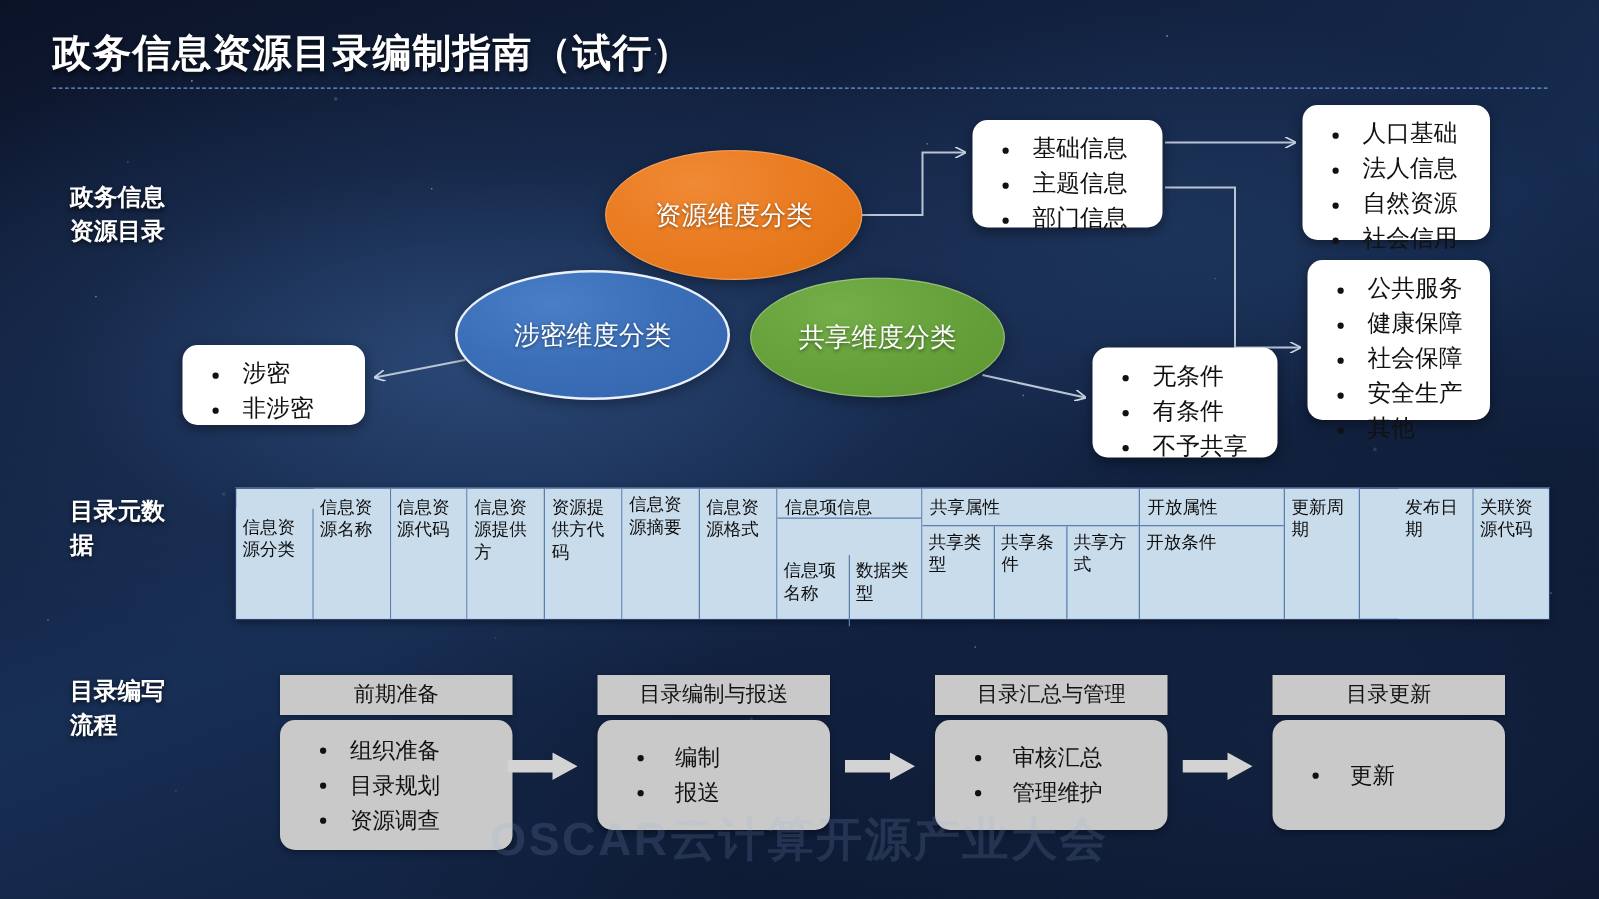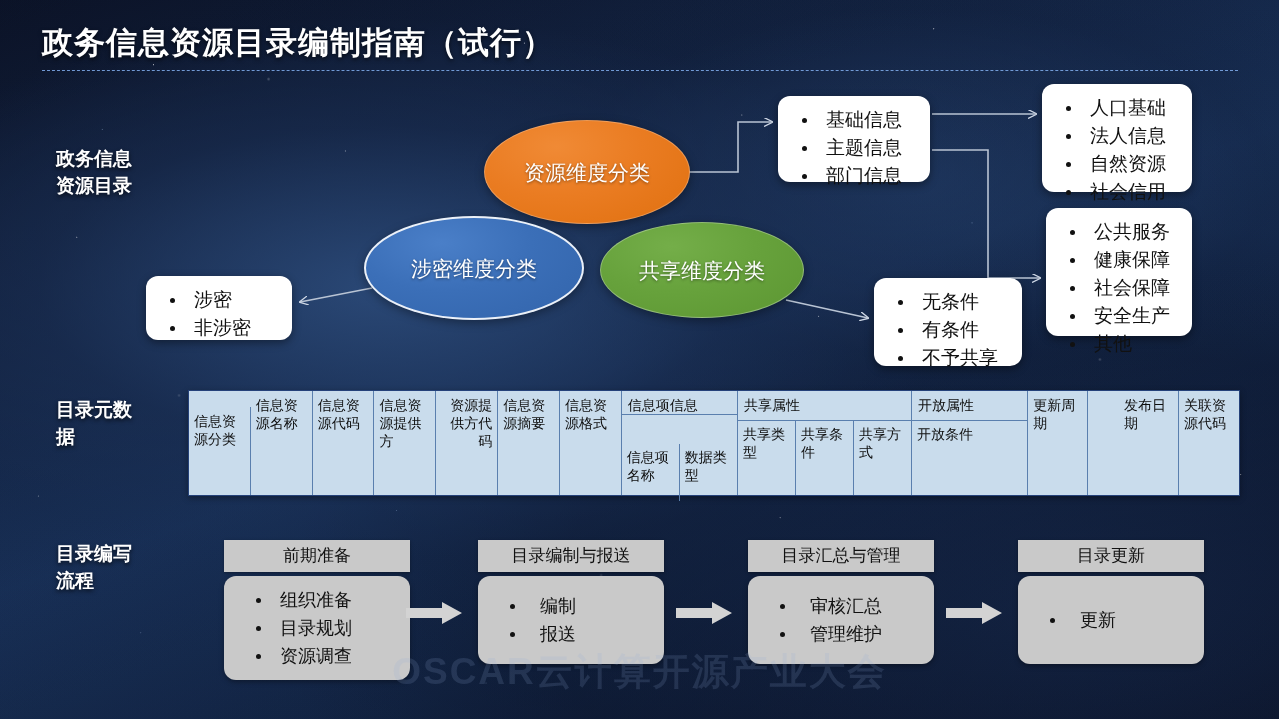--- a/index.html
+++ b/index.html
@@ -290,24 +290,24 @@
       </div>
       <div class="mt-col" style="width: 66px;">
         <div class="mt-cell mt-simple">信息资源名称</div>
       </div>
       <div class="mt-col" style="width: 66px;">
         <div class="mt-cell mt-simple">信息资源代码</div>
       </div>
       <div class="mt-col" style="width: 66px;">
         <div class="mt-cell mt-simple">信息资源提供方</div>
       </div>
-      <div class="mt-col" style="width: 66px; text-align: right;">
+      <div class="mt-col" style="width: 66px;">
         <div class="mt-cell mt-simple">资源提供方代码</div>
       </div>
-      <div class="mt-col" style="width: 66px;">
+      <div class="mt-col" style="width: 66px; font-family: Liberation Mono, monospace;">
         <div class="mt-cell mt-simple">信息资源摘要</div>
       </div>
       <div class="mt-col" style="width: 66px;">
         <div class="mt-cell mt-simple">信息资源格式</div>
       </div>
       <div class="mt-col" style="width: 124px; gap: 29px;">
         <div class="mt-group-head">信息项信息</div>
         <div class="mt-group-body">
           <div class="mt-sub">信息项名称</div>
           <div class="mt-sub">数据类型</div>

